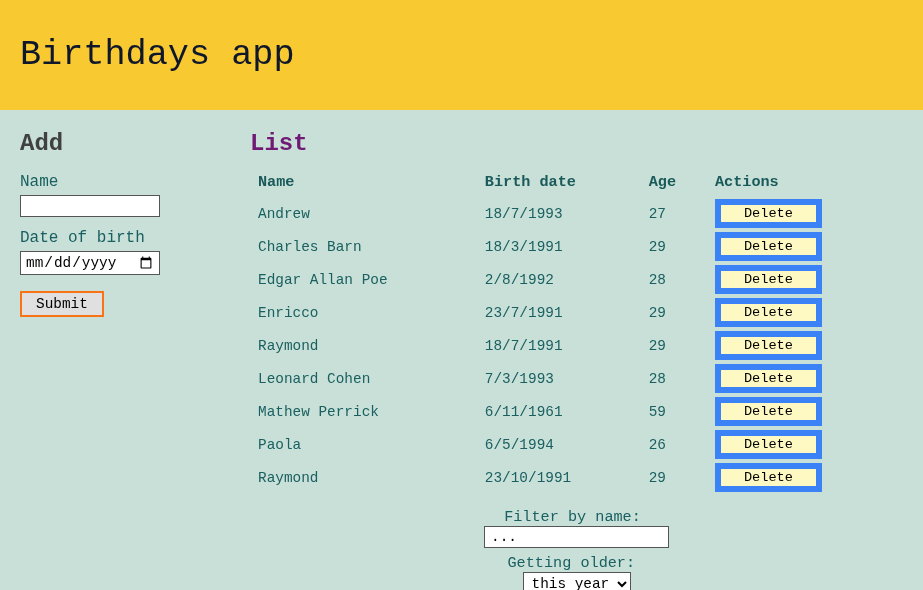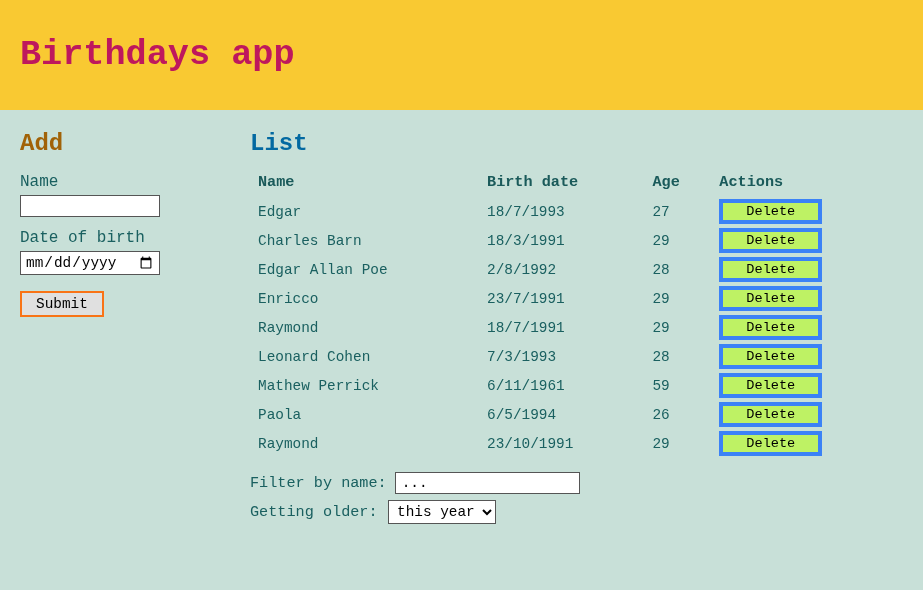--- a/index.html
+++ b/index.html
@@ -13,39 +13,39 @@
       background: #f9c932;
       padding: 30px 20px 30px 20px;
       min-height: 110px;
       display: flex;
       align-items: center;
     }
 
     #header h1 {
       font-family: 'Courier New', Courier, monospace;
       font-size: 2.2rem;
-      font-weight: bold;
-      color: #be185d;
+      font-weight: normal;
+      color: #0f172a;
     }
 
     #main-content {
       display: flex;
       padding: 20px 20px;
       gap: 30px;
     }
 
     
     #add-panel {
       min-width: 200px;
       max-width: 230px;
     }
 
     #add-panel h2 {
       font-size: 1.5rem;
-      color: #a16207;
+      color: #404040;
       margin-bottom: 16px;
       font-weight: bold;
     }
 
     .form-group {
       margin-bottom: 12px;
     }
 
     .form-group label {
       display: block;
@@ -76,21 +76,21 @@
       margin-top: 4px;
     }
 
     
     #list-panel {
       flex: 1;
     }
 
     #list-panel h2 {
       font-size: 1.5rem;
-      color: #0369a1;
+      color: #701a75;
       margin-bottom: 14px;
       font-weight: bold;
     }
 
     .list-table {
       border-collapse: collapse;
       width: 100%;
       font-family: 'Courier New', Courier, monospace;
       font-size: 0.9rem;
       color: #1a5a5a;
@@ -115,35 +115,36 @@
 
     .list-table td:first-child {
       padding-left: 8px;
     }
 
     .delete-btn {
       font-family: 'Courier New', Courier, monospace;
       font-size: 0.85rem;
       padding: 1px 23px;
       cursor: pointer;
-      background: #bef264;
-      border: 4px solid #3b82f6;
+      background: #fef9c3;
+      border: 6px solid #3b82f6;
     }
 
     #filter-section {
       margin-top: 14px;
       font-family: 'Courier New', Courier, monospace;
       font-size: 0.95rem;
       color: #1a6060;
     }
 
     .filter-row {
       display: flex;
       align-items: center;
       margin-bottom: 6px;
+      flex-direction: column;
     }
 
     .filter-label {
       margin-right: 8px;
       min-width: 130px;
     }
 
     .filter-input {
       font-family: 'Courier New', Courier, monospace;
       font-size: 0.9rem;
@@ -194,21 +195,21 @@
         <tr>
           <th>Name</th>
           <th>Birth date</th>
           <th>Age</th>
           <th>Actions</th>
         </tr>
       </thead>
       <tbody id="table-body">
 
       <tr>
-            <td>Edgar</td>
+            <td>Andrew</td>
             <td>18/7/1993</td>
             <td>27</td>
             <td><button class="delete-btn">Delete</button></td>
           </tr>
           <tr>
             <td>Charles Barn</td>
             <td>18/3/1991</td>
             <td>29</td>
             <td><button class="delete-btn">Delete</button></td>
           </tr>

